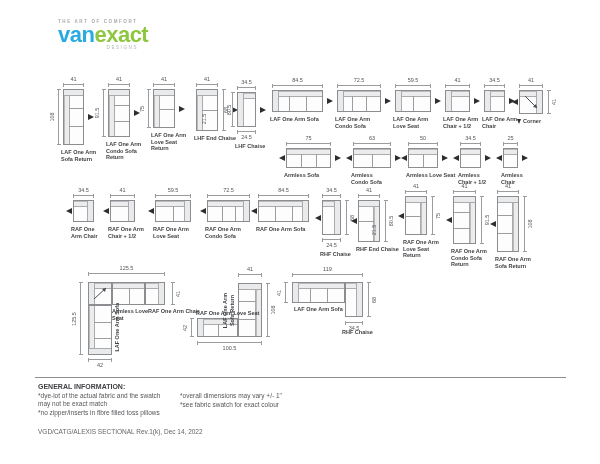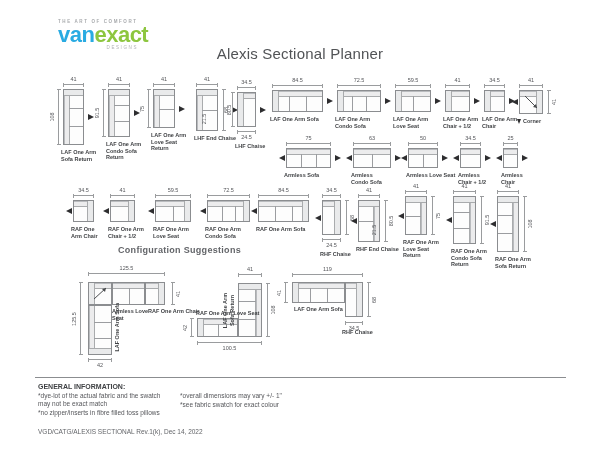--- a/index.html
+++ b/index.html
@@ -46,21 +46,20 @@
 <body>
 
 <div class="page">
 
   <div class="logo">
     <div class="tagline">THE ART OF COMFORT</div>
     <div class="wordmark"><span class="van">van</span><span class="gogh">exact</span></div>
     <div class="designs">DESIGNS</div>
   </div>
 
-  <h1 class="title">Alexis Sectional Planner</h1>
 
   <div id="diagram">
       <div class="box" style="left: 63px; top: 89px; width: 21px; height: 56px;">
         <div class="bk-v" style="position: absolute; top: 0px; bottom: 0px; left: 0px; width: 5px; border-right: 1px solid rgb(169, 171, 173);"></div>
         <div class="amst" style="position: absolute; left: 0px; right: 0px; top: 0px; height: 5px; border-bottom: 1px solid rgb(169, 171, 173);"></div>
         <div style="position: absolute; background: rgb(155, 157, 160); height: 1px; left: 5px; right: 0px; top: 33.3333%;"></div>
         <div style="position: absolute; background: rgb(155, 157, 160); height: 1px; left: 5px; right: 0px; top: 66.6667%;"></div>
       </div>
       <div class="dh" style="left: 63px; top: 84px; width: 21px;"></div>
       <div class="dt" style="left: 51px; top: 76px; width: 45px; text-align: center;">41</div>
@@ -414,21 +413,20 @@
 Seat</div>
       <div class="lbl" style="left: 148px; top: 308px;">RAF One Arm Chair</div>
       <div class="lbl" style="left: 92px; top: 324px; width: 50px; text-align: center; transform: rotate(-90deg);">LAF One Arm Sofa</div>
       <div class="lbl" style="left: 205px; top: 304px; width: 46px; text-align: center; transform: rotate(-90deg);">LAF One Arm
 Sofa Return</div>
       <div class="lbl" style="left: 196px; top: 310px;">RAF One Arm Love Seat</div>
       <div class="lbl" style="left: 294px; top: 306px;">LAF One Arm Sofa</div>
       <div class="lbl" style="left: 342px; top: 329px;">RHF Chaise</div>
     </div>
 
-  <div class="cfg-heading">Configuration Suggestions</div>
 
   <div class="rule"></div>
   <div class="gi-heading">GENERAL INFORMATION:</div>
   <div class="notes-left">
     <div class="note">*dye-lot of the actual fabric and the swatch
   may not be exact match</div>
     <div class="note">*no zipper/inserts in fibre filled toss pillows</div>
   </div>
   <div class="notes-right">
     <div class="note">*overall dimensions may vary +/- 1"</div>

